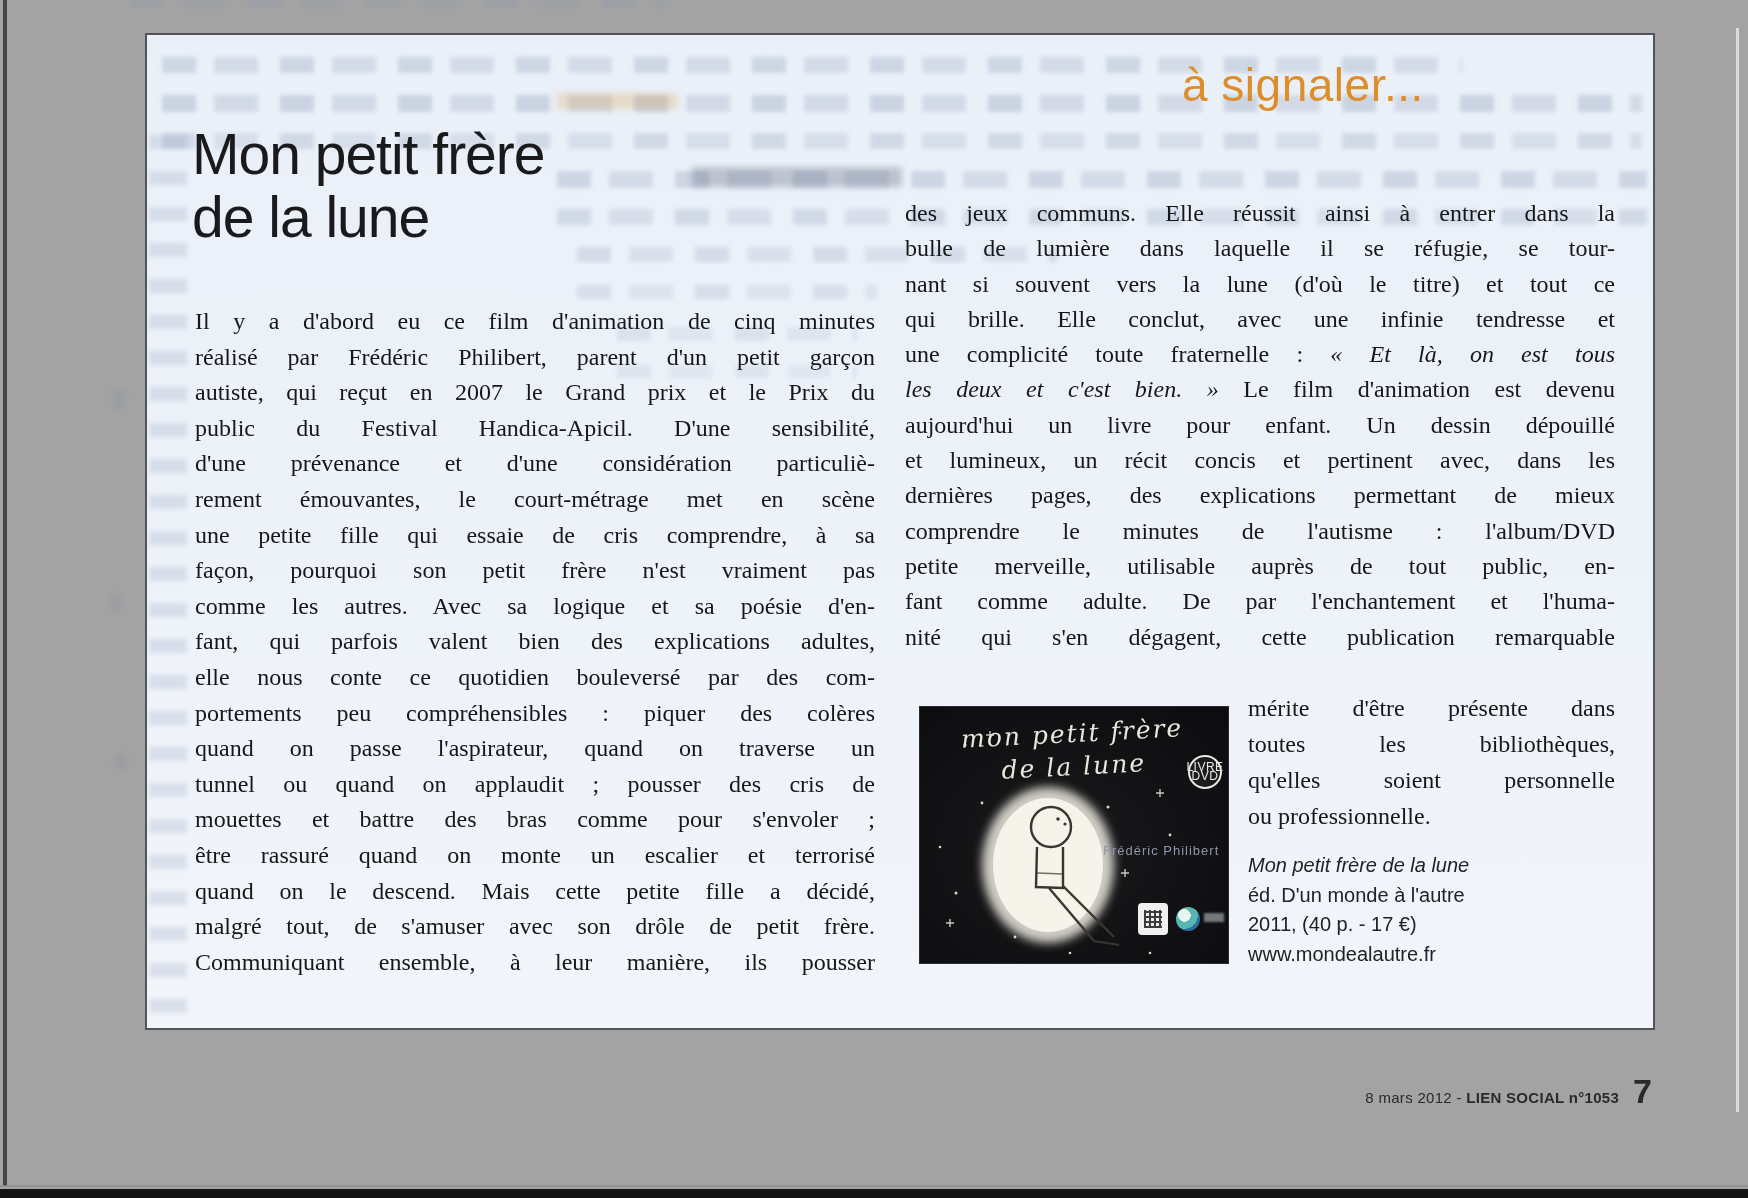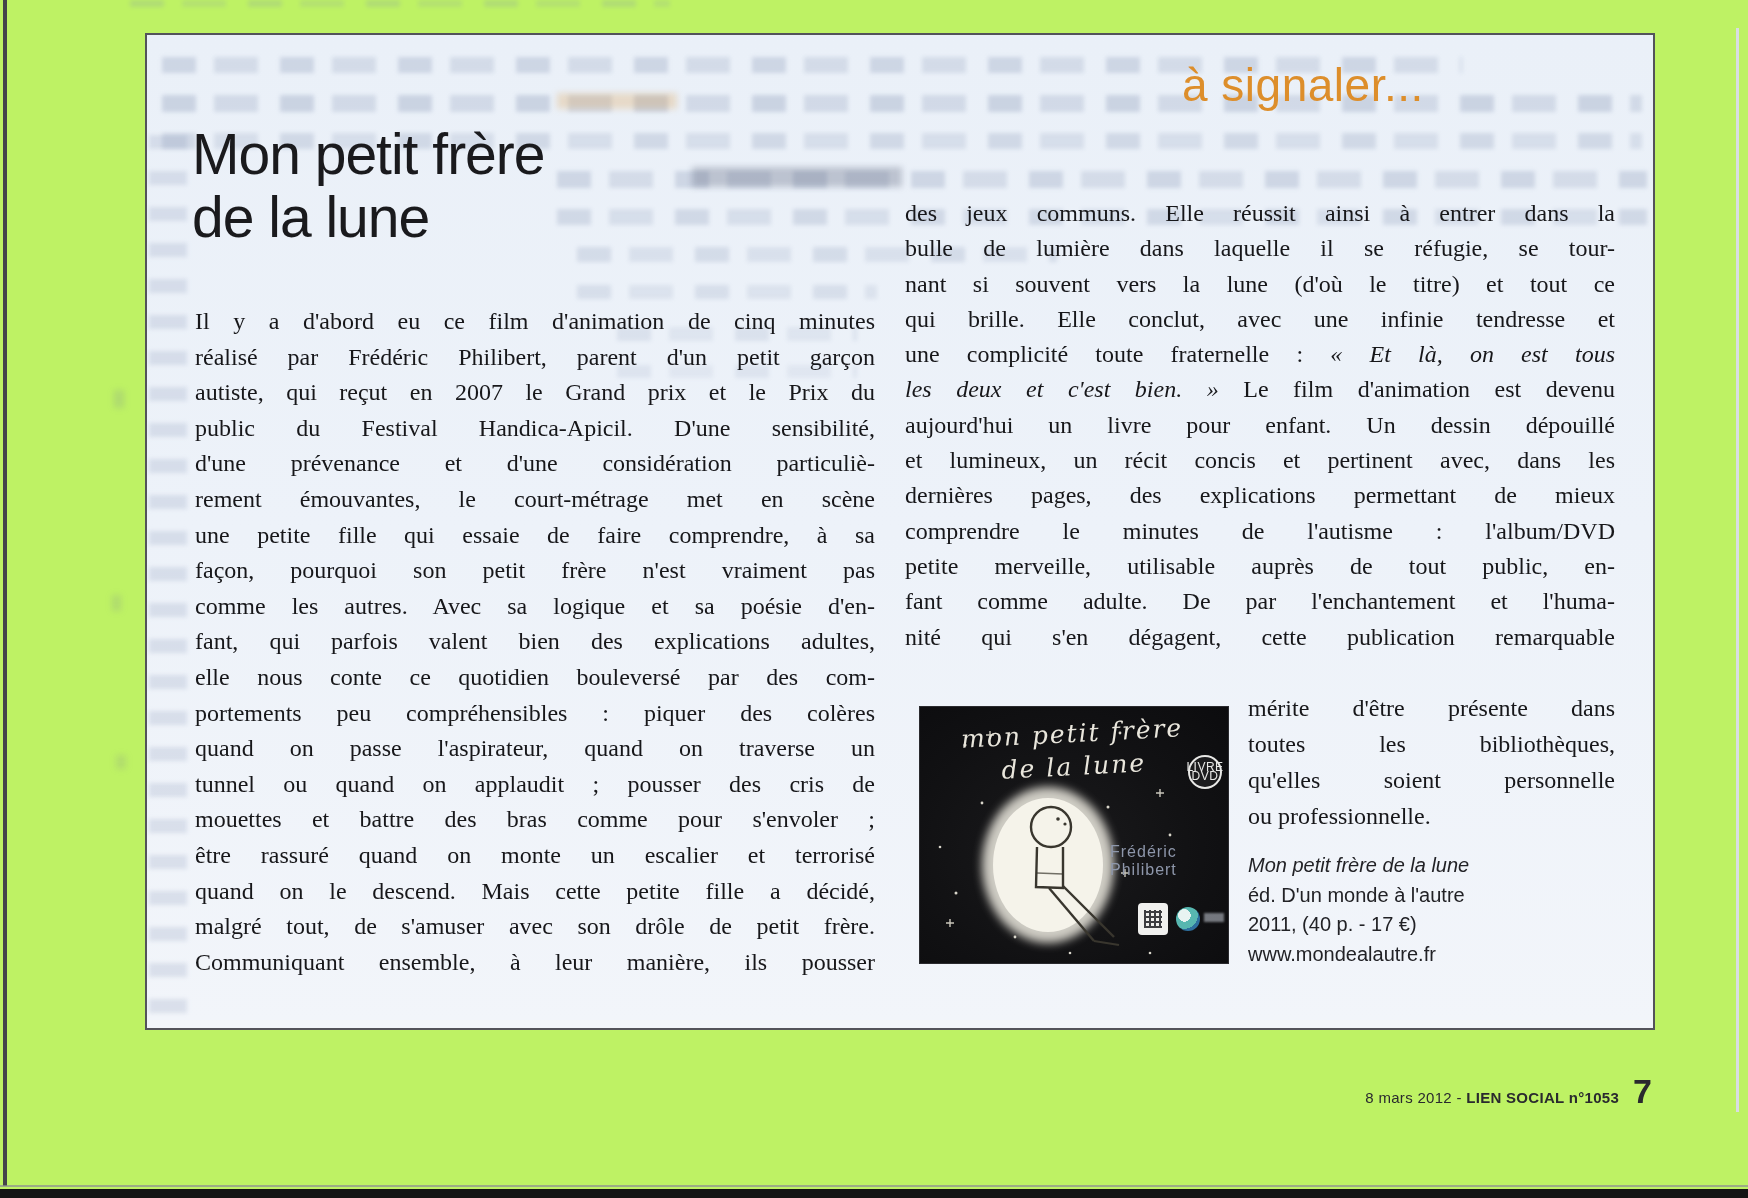--- a/index.html
+++ b/index.html
@@ -1,18 +1,18 @@
 <!DOCTYPE html>
 <html><head>
 <meta charset="utf-8">
 <style>
   html,body{margin:0;padding:0;}
   .page{
     position:relative;width:1748px;height:1198px;
-    background:#bef264;overflow:hidden;
+    background:#a3a3a3;overflow:hidden;
     font-family:"Liberation Sans",sans-serif;
   }
   
   .scan-edge-left{position:absolute;left:3px;top:0;width:4px;height:1186px;background:#44444a;}
   .scan-line-right{position:absolute;left:1736px;top:28px;width:3px;height:1084px;background:#d9dde3;}
   .scan-bottom-line{position:absolute;left:0;bottom:11px;width:100%;height:2px;background:#8d8d93;opacity:.7;}
   .scan-bottom-bar{position:absolute;left:0;bottom:0;width:100%;height:9px;background:#141414;}
   .ghost{position:absolute;filter:blur(2px);pointer-events:none;
     background:repeating-linear-gradient(90deg,
       rgba(128,144,176,.55) 0 34px, rgba(128,144,176,0) 34px 52px,
@@ -64,21 +64,21 @@
     box-shadow:0 0 0 1px #2a2a2e;
   }
   .cover-title{
     position:absolute;left:28px;top:10px;width:250px;text-align:center;
     transform:rotate(-3deg);
     font-family:"DejaVu Serif",serif;font-style:italic;
     color:#e9e6dc;font-size:25px;line-height:33px;letter-spacing:2px;
   }
   .cover-author{
     position:absolute;left:183px;top:136px;
-    font-size:16px;letter-spacing:1px;color:#8e97ab;margin-left:7px;
+    font-size:13px;letter-spacing:1px;color:#8e97ab;
   }
   .cover-badge{
     position:absolute;left:268px;top:48px;width:34px;height:34px;border-radius:50%;
     background:#1c1c1e;border:2px solid #e8e8e6;box-sizing:border-box;
     display:flex;flex-direction:column;align-items:center;justify-content:center;
     color:#e8e8e6;font-size:12px;line-height:9px;letter-spacing:.5px;text-transform:uppercase;
   }
   .logo-square{
     position:absolute;left:218px;top:196px;width:30px;height:32px;border-radius:4px;
     background:#f0f0ee;
@@ -137,21 +137,21 @@
       <div>de la lune</div>
     </div>
 
     <div class="body-col col1">
         <div class="tline"><span>Il y a d'abord eu ce film d'animation de cinq minutes</span></div>
         <div class="tline"><span>réalisé par Frédéric Philibert, parent d'un petit garçon</span></div>
         <div class="tline"><span>autiste, qui reçut en 2007 le Grand prix et le Prix du</span></div>
         <div class="tline"><span>public du Festival Handica-Apicil. D'une sensibilité,</span></div>
         <div class="tline"><span>d'une prévenance et d'une considération particuliè-</span></div>
         <div class="tline"><span>rement émouvantes, le court-métrage met en scène</span></div>
-        <div class="tline"><span>une petite fille qui essaie de faire comprendre, à sa</span></div>
+        <div class="tline"><span>une petite fille qui essaie de cris comprendre, à sa</span></div>
         <div class="tline"><span>façon, pourquoi son petit frère n'est vraiment pas</span></div>
         <div class="tline"><span>comme les autres. Avec sa logique et sa poésie d'en-</span></div>
         <div class="tline"><span>fant, qui parfois valent bien des explications adultes,</span></div>
         <div class="tline"><span>elle nous conte ce quotidien bouleversé par des com-</span></div>
         <div class="tline"><span>portements peu compréhensibles : piquer des colères</span></div>
         <div class="tline"><span>quand on passe l'aspirateur, quand on traverse un</span></div>
         <div class="tline"><span>tunnel ou quand on applaudit ; pousser des cris de</span></div>
         <div class="tline"><span>mouettes et battre des bras comme pour s'envoler ;</span></div>
         <div class="tline"><span>être rassuré quand on monte un escalier et terrorisé</span></div>
         <div class="tline"><span>quand on le descend. Mais cette petite fille a décidé,</span></div>

